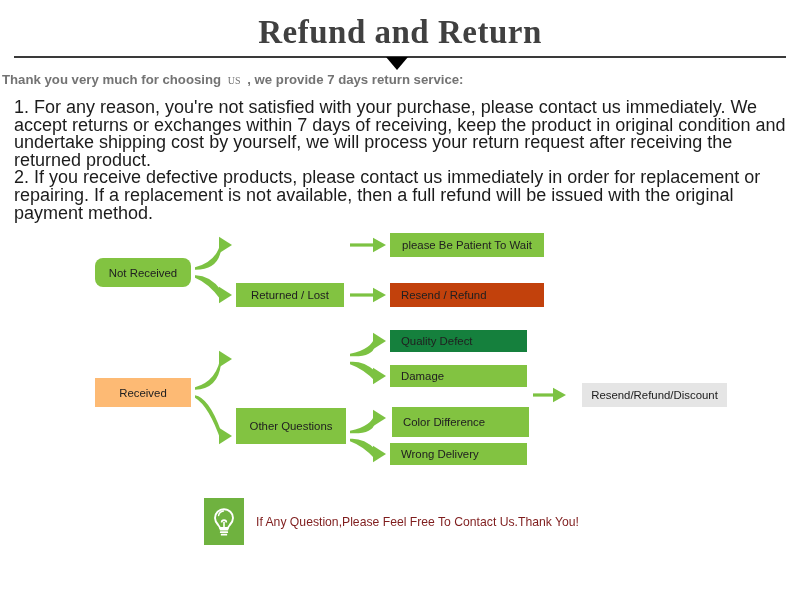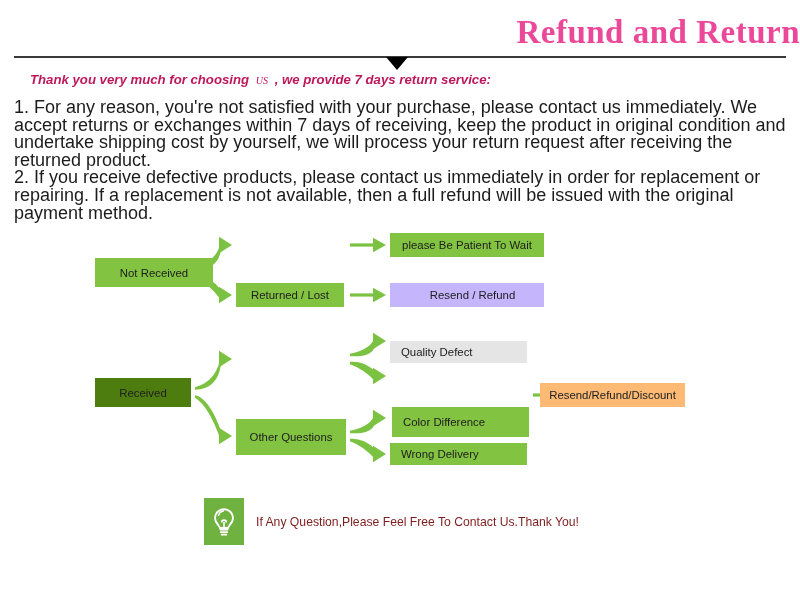--- a/index.html
+++ b/index.html
@@ -15,26 +15,26 @@
     font-family: "Liberation Sans", sans-serif;
     color: #1a1a1a;
   }
 
   
   #page-title {
     position: absolute;
     top: 14px;
     left: 0;
     width: 800px;
-    text-align: right;
+    text-align: center;
     font-family: "Liberation Serif", serif;
     font-weight: bold;
     font-size: 33px;
     letter-spacing: 0.5px;
-    color: #ec4899;
+    color: #404040;
   }
   #header-rule {
     position: absolute;
     top: 56px;
     left: 14px;
     width: 772px;
     height: 0;
     border-top: 2px solid #3a3a3a;
   }
   #header-caret {
@@ -45,27 +45,26 @@
     height: 0;
     border-left: 11px solid transparent;
     border-right: 11px solid transparent;
     border-top: 13px solid #000000;
   }
 
   
   #intro-line {
     position: absolute;
     top: 72px;
-    left: 30px;
+    left: 2px;
     width: 770px;
     font-size: 13.2px;
     font-weight: bold;
-    color: #be185d;
+    color: #737373;
     white-space: nowrap;
-    font-style: italic;
   }
   #intro-line .us-word {
     font-family: "Liberation Serif", serif;
     font-weight: normal;
     font-variant: small-caps;
     font-size: 14px;
     padding: 0 3px;
   }
 
   #body-copy {
@@ -191,48 +190,51 @@
       </g>
       <g>
         <path d="M 350 438.8 Q 363.68 437.76 375 449 L 375 459 Q 363.68 446.15999999999997 350 441.2 Z" fill="#7cc242"></path>
         <path d="M 373 445.8 L 386 454 L 373 462.2 Z" fill="#7cc242"></path>
       </g>
       <g>
         <rect x="533" y="393.4" width="21" height="3.2" fill="#7cc242"></rect>
         <path d="M 553 387.8 L 566 395 L 553 402.2 Z" fill="#7cc242"></path>
       </g>
     </svg>
-<div class="node center" style="left: 95px; top: 258px; width: 118px; height: 29px; background: rgb(130, 195, 65);">
+<div class="node center" style="left: 95px; top: 258px; width: 96px; height: 29px; background: rgb(130, 195, 65); border-radius: 8px;">
       <span>Not Received</span>
     </div>
     <div class="node center" style="left: 236px; top: 283px; width: 108px; height: 24px; background: rgb(130, 195, 65); justify-content: center;">
       <span>Returned / Lost</span>
     </div>
     <div class="node center" style="left: 390px; top: 233px; width: 154px; height: 24px; background: rgb(130, 195, 65);">
       <span>please Be Patient To Wait</span>
     </div>
-    <div class="node left" style="left: 390px; top: 283px; width: 154px; height: 24px; background: #c4b5fd; justify-content: center;">
+    <div class="node left" style="left: 390px; top: 283px; width: 154px; height: 24px; background: #c2410c;">
       <span>Resend / Refund</span>
     </div>
-    <div class="node center" style="left: 236px; top: 419px; width: 110px; height: 36px; background: rgb(130, 195, 65);">
+    <div class="node center" style="left: 236px; top: 408px; width: 110px; height: 36px; background: rgb(130, 195, 65);">
       <span>Other Questions</span>
     </div>
-    <div class="node center" style="left: 95px; top: 378px; width: 96px; height: 29px; background: #4d7c0f;">
+    <div class="node center" style="left: 95px; top: 378px; width: 96px; height: 29px; background: #fdba74;">
       <span>Received</span>
     </div>
-    <div class="node left" style="left: 390px; top: 341px; width: 137px; height: 22px; background: #e5e5e5;">
+    <div class="node left" style="left: 390px; top: 330px; width: 137px; height: 22px; background: #15803d;">
       <span>Quality Defect</span>
+    </div>
+    <div class="node left" style="left: 390px; top: 365px; width: 137px; height: 22px; background: rgb(130, 195, 65);">
+      <span>Damage</span>
     </div>
     <div class="node left" style="left: 392px; top: 407px; width: 137px; height: 30px; background: rgb(130, 195, 65);">
       <span>Color Difference</span>
     </div>
     <div class="node left" style="left: 390px; top: 443px; width: 137px; height: 22px; background: rgb(130, 195, 65);">
       <span>Wrong Delivery</span>
     </div>
-    <div class="node center" style="left: 540px; top: 383px; width: 145px; height: 24px; background: #fdba74;">
+    <div class="node center" style="left: 582px; top: 383px; width: 145px; height: 24px; background: #e5e5e5;">
       <span>Resend/Refund/Discount</span>
     </div>
   </div>
 
 <div id="footer-note">
   <div id="bulb-tile">
     <svg width="26" height="32" viewBox="0 0 26 32" aria-hidden="true">
       <path d="M13 3.2c-5.0 0-9.0 3.9-9.0 8.7 0 3.3 1.7 5.4 3.2 7.1 1.0 1.2 1.6 2.0 1.8 3.0h8.0c0.2-1.0 0.8-1.8 1.8-3.0 1.5-1.7 3.2-3.8 3.2-7.1 0-4.8-4.0-8.7-9.0-8.7z" fill="none" stroke="#ffffff" stroke-width="1.9"></path>
       <path d="M9.4 23.6h7.2M9.7 26.2h6.6M10.6 28.7h4.8" stroke="#ffffff" stroke-width="1.7" fill="none" stroke-linecap="round"></path>
       <path d="M13 22.0v-5.4" stroke="#ffffff" stroke-width="1.6" fill="none" stroke-linecap="round"></path>

